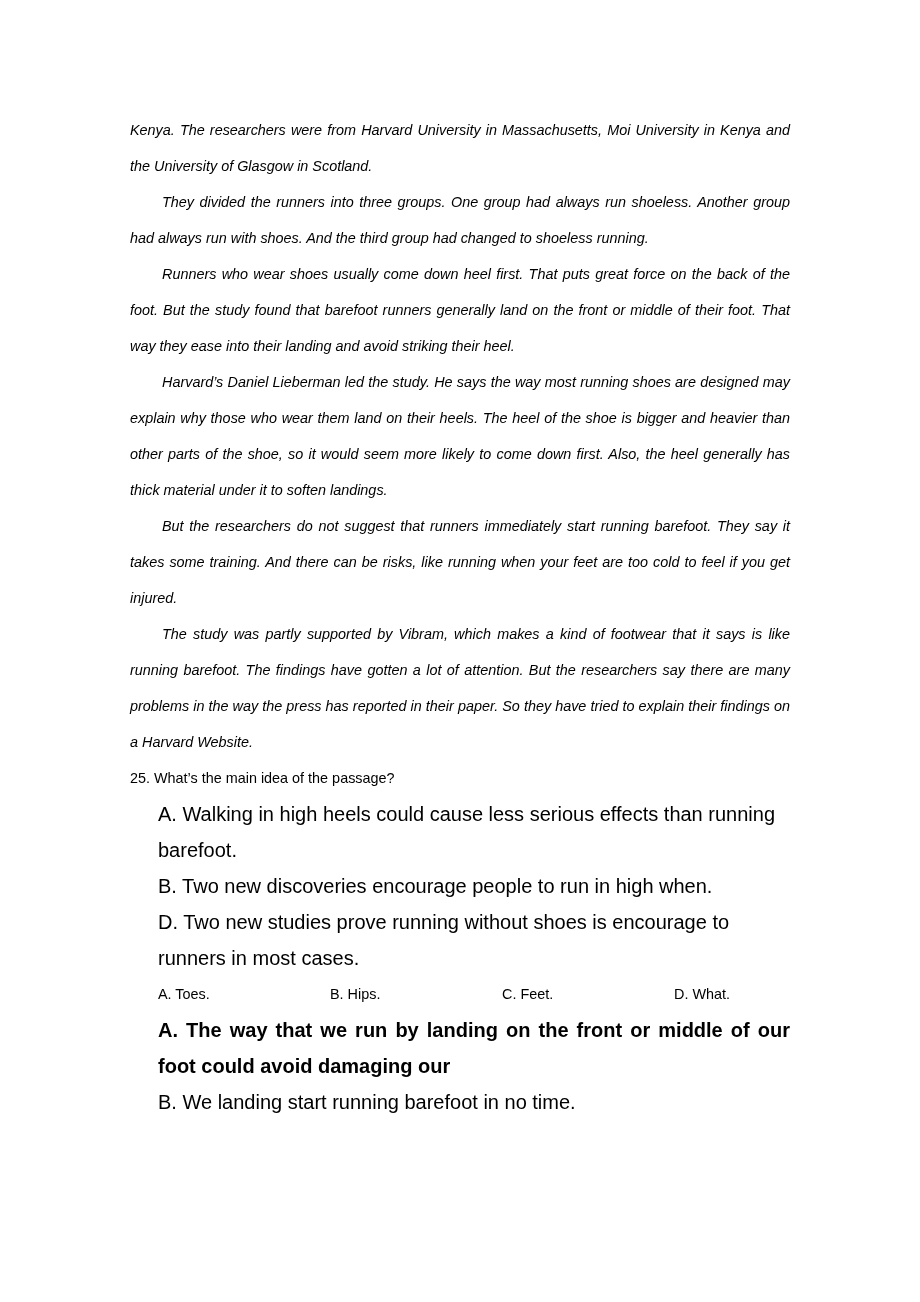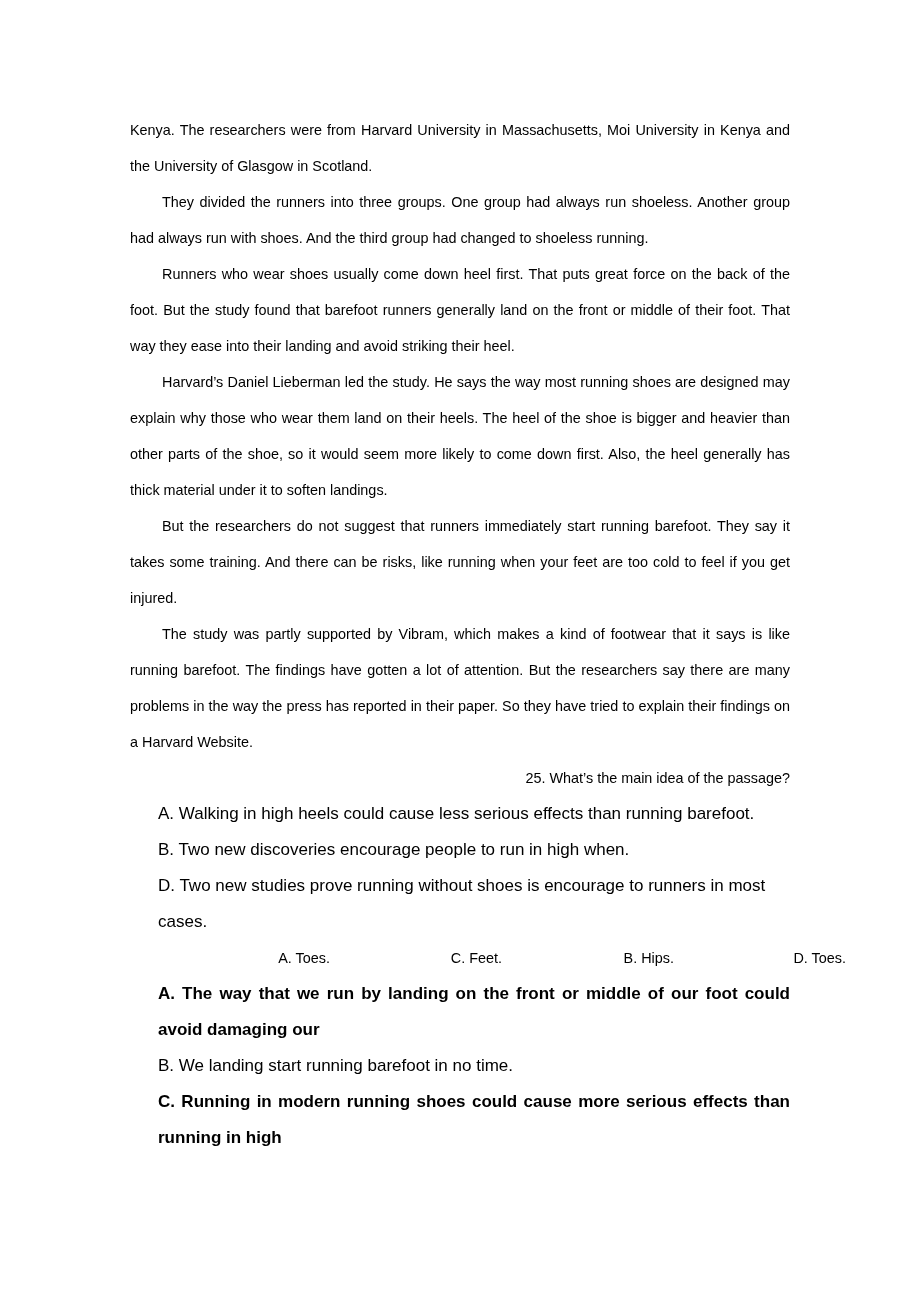--- a/index.html
+++ b/index.html
@@ -23,55 +23,55 @@
   }
   .doc-body {
     width: 660px;
   }
   p {
     margin: 0;
     font-size: 14.4px;
     line-height: 36px;
     text-align: justify;
     text-justify: inter-word;
+    font-style: italic;
   }
   p.para {
     text-indent: 32px;
   }
   p.cont {
     text-indent: 0;
   }
   .question {
     margin: 0;
     font-size: 14.4px;
     line-height: 36px;
-    text-align: right;
+    text-align: left;
   }
   .option {
     margin: 0;
-    font-size: 17px;
+    font-size: 20px;
     line-height: 36px;
     padding-left: 28px;
     text-align: left;
   }
   .option.justified {
     text-align: justify;
     text-justify: inter-word;
     font-weight: bold;
   }
   .option .hang {
     display: block;
     padding-left: 28px;
   }
   .opt-row {
     display: flex;
     font-size: 14.4px;
     line-height: 36px;
     padding-left: 28px;
-    text-align: right;
   }
   .opt-row span {
     width: 172px;
     flex: 0 0 172px;
   }
 </style>
 </head>
 <body>
 
 <div class="page">
@@ -89,23 +89,22 @@
 
     <p class="para">The study was partly supported by Vibram, which makes a kind of footwear that it says is like running barefoot. The findings have gotten a lot of attention. But the researchers say there are many problems in the way the press has reported in their paper. So they have tried to explain their findings on a Harvard Website.</p>
 
     <div class="question">25. What’s the main idea of the passage?</div>
     <div class="option">A. Walking in high heels could cause less serious effects than running barefoot.</div>
     <div class="option">B. Two new discoveries encourage people to run in high when.</div>
     <div class="option">D. Two new studies prove running without shoes is encourage to runners in most cases.</div>
 
     <div class="opt-row">
       <span>A. Toes.</span>
+      <span>B. Hips.</span>
       <span>C. Feet.</span>
-      <span>B. Hips.</span>
-      <span>D. Toes.</span>
+      <span>D. What.</span>
     </div>
 
     <div class="option justified">A. The way that we run by landing on the front or middle of our foot could avoid damaging our</div>
     <div class="option">B. We landing start running barefoot in no time.</div>
-    <div class="option justified">C. Running in modern running shoes could cause more serious effects than running in high</div>
 
   </div>
 </div>
 
 </body></html>

